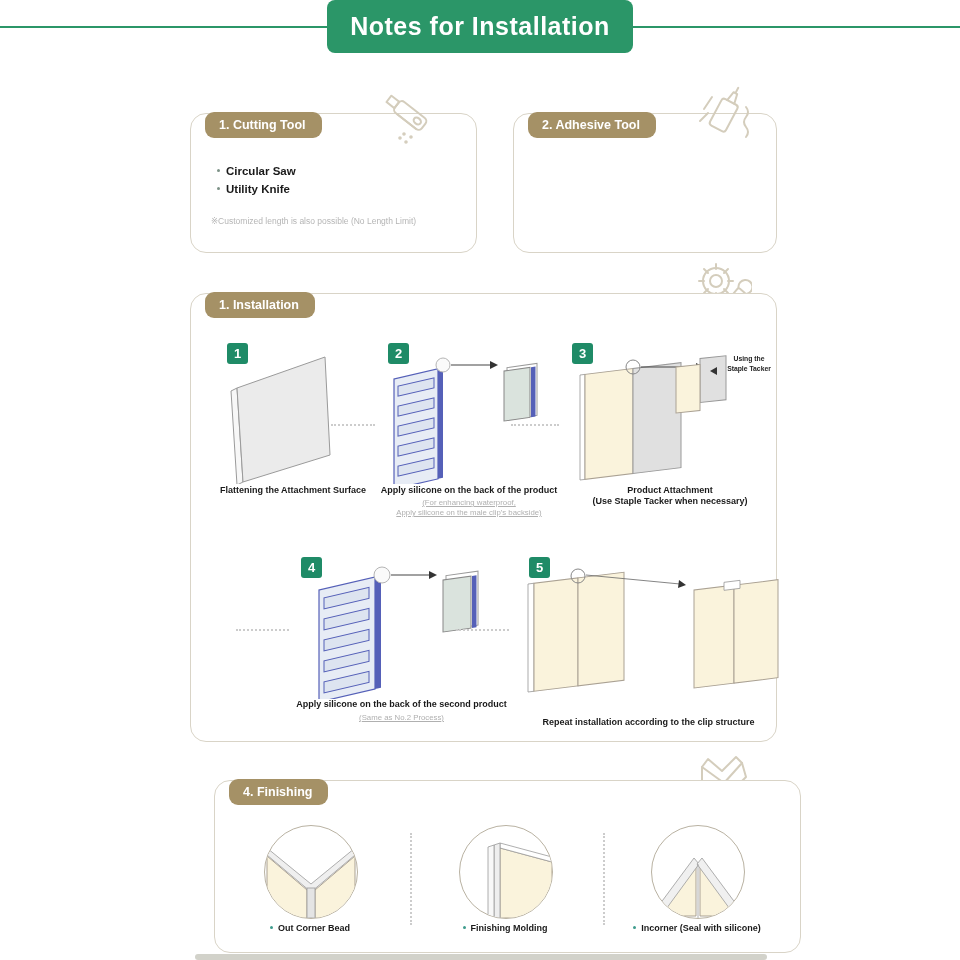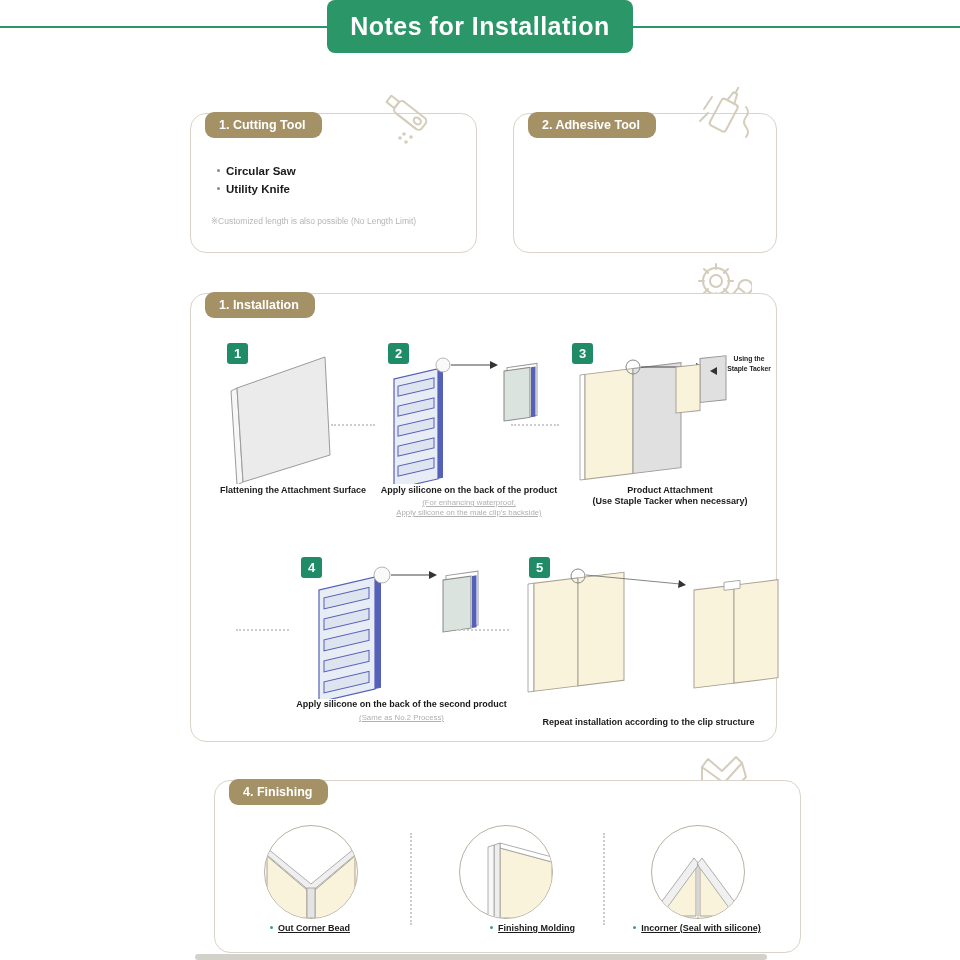--- a/index.html
+++ b/index.html
@@ -84,22 +84,22 @@
   #dot3{left:45px;top:335px;width:53px;}
   #dot4{left:265px;top:335px;width:53px;}
   .vdotline{position:absolute;border-left:2px dotted #cccccc;}
   #vdot1{left:195px;top:52px;height:92px;}
   #vdot2{left:388px;top:52px;height:92px;}
 
   
   .fin-circle{position:absolute;width:92px;height:92px;border:1.4px solid #b9b2a2;border-radius:50%;
     overflow:hidden;background:#fff;top:44px;}
   #fc1{left:49px;} #fc2{left:244px;} #fc3{left:436px;}
-  .fin-cap{position:absolute;top:142px;text-align:center;font-weight:bold;font-size:9px;color:#1a1a1a;white-space:nowrap;text-decoration:underline;}
-  #fcap1{left:25px;width:140px;} #fcap2{left:220px;width:140px;text-align:right;} #fcap3{left:390px;width:184px;}
+  .fin-cap{position:absolute;top:142px;text-align:center;font-weight:bold;font-size:9px;color:#1a1a1a;white-space:nowrap;}
+  #fcap1{left:25px;width:140px;} #fcap2{left:220px;width:140px;} #fcap3{left:390px;width:184px;}
   .fin-dot{display:inline-block;width:3px;height:3px;background:#3D9B8C;border-radius:50%;
     margin:0 5px 3px 0;vertical-align:middle;}
 
   #bottom-bar{position:absolute;left:195px;top:954px;width:572px;height:6px;background:#D2D2CA;border-radius:3px;}
 
   .panel-stroke{stroke:#9a9a9a;stroke-width:1;}
   .arrow-line{stroke:#444;stroke-width:1.2;fill:none;}
 </style>
 </head>
 <body>

